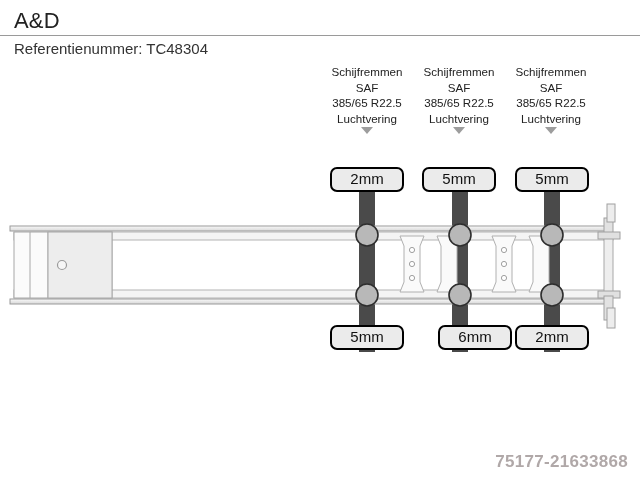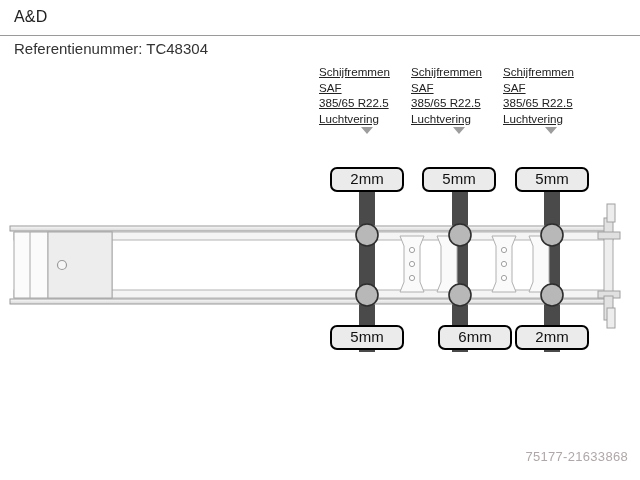--- a/index.html
+++ b/index.html
@@ -14,21 +14,21 @@
     overflow: hidden;
     font-family: "Liberation Sans", sans-serif;
     color: #1a1a1a;
   }
 
   
   #header-title {
     position: absolute;
     left: 14px;
     top: 8px;
-    font-size: 16px;
+    font-size: 22px;
     font-weight: 400;
     letter-spacing: .2px;
     color: #222;
   }
   #header-rule {
     position: absolute;
     left: 0;
     top: 35px;
     width: 640px;
     height: 1px;
@@ -40,25 +40,25 @@
     top: 40px;
     font-size: 15px;
     color: #333;
   }
 
   
   .spec-block {
     position: absolute;
     top: 64px;
     width: 96px;
+    text-align: center;
     font-size: 11.6px;
     line-height: 15.5px;
     color: #222;
     white-space: nowrap;
-    text-decoration: underline;
   }
   .spec-line { display: block; }
   .spec-arrow {
     display: block;
     margin: 1px auto 0;
     width: 0;
     height: 0;
     border-left: 6px solid transparent;
     border-right: 6px solid transparent;
     border-top: 7px solid #9d9d9d;
@@ -87,24 +87,25 @@
     top: 150px;
     width: 640px;
     height: 230px;
   }
   #chassis svg { display: block; }
 
   
   #watermark {
     position: absolute;
     right: 12px;
-    bottom: 16px;
-    font-size: 13px;
+    bottom: 8px;
+    font-size: 17px;
     color: #b0a8a8;
     letter-spacing: .3px;
+    font-weight: bold;
   }
 </style>
 </head>
 <body>
 
 <div id="header-title">A&amp;D</div>
 
 <div id="header-rule"></div>
 
 <div id="header-subtitle">Referentienummer: TC48304</div>

